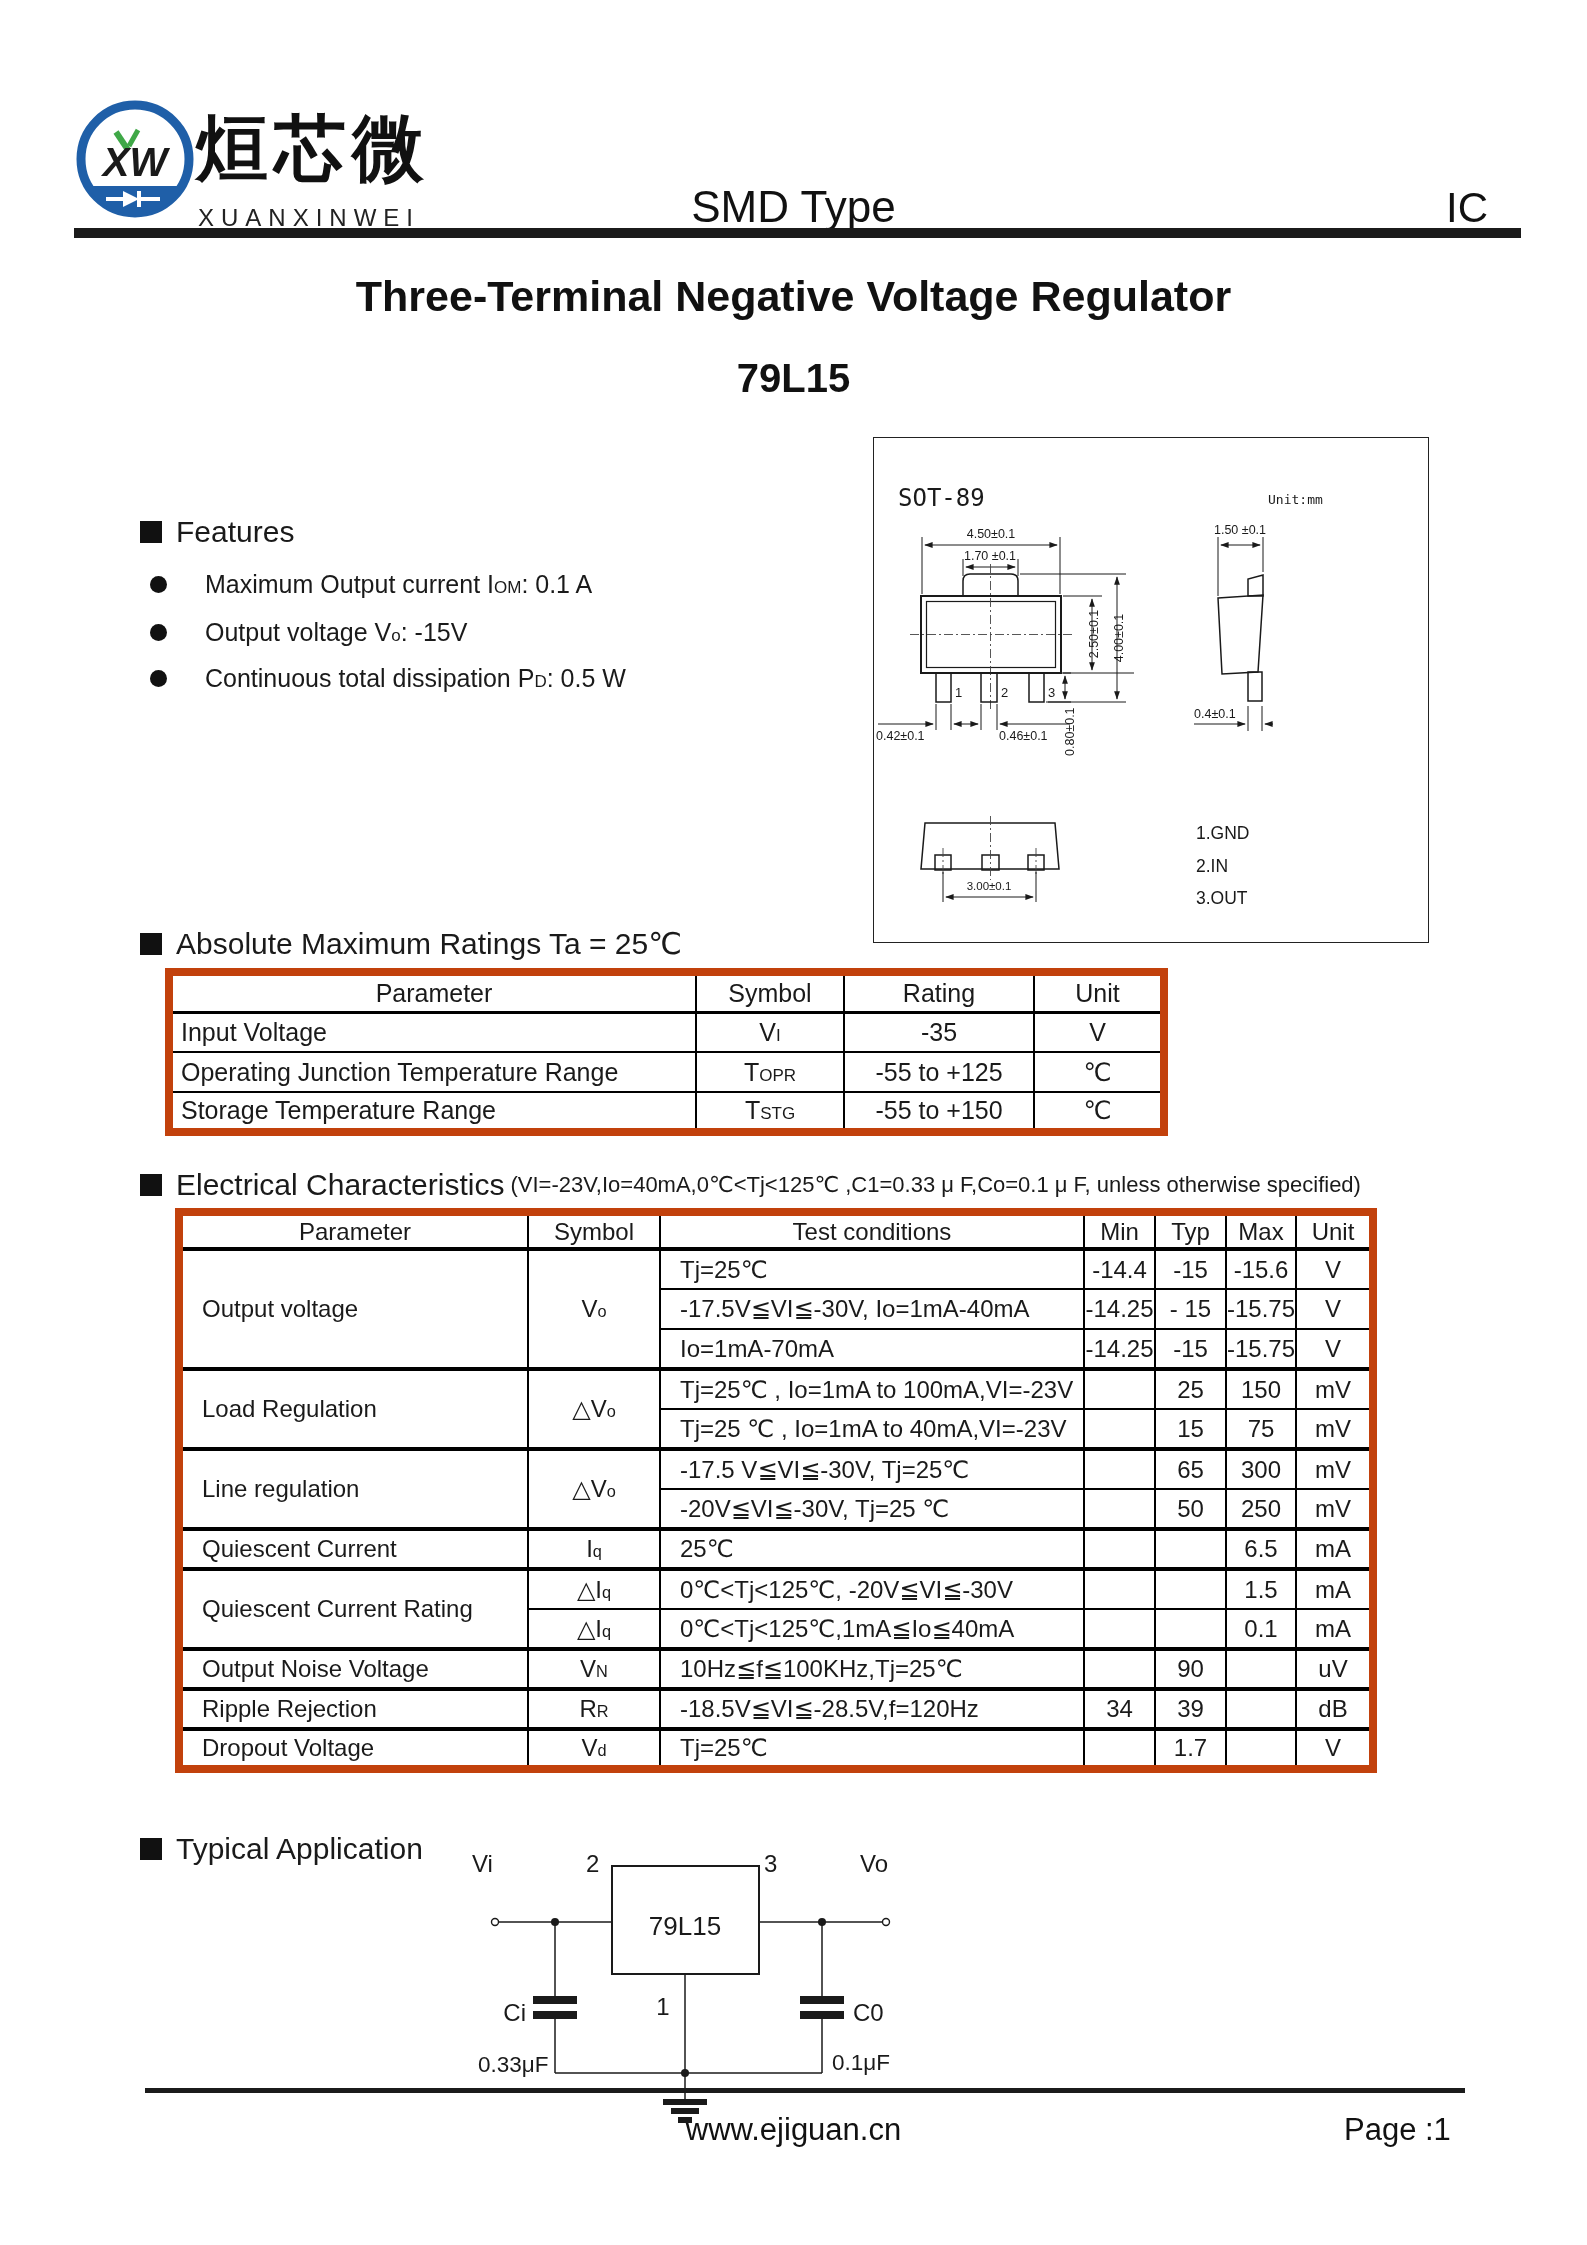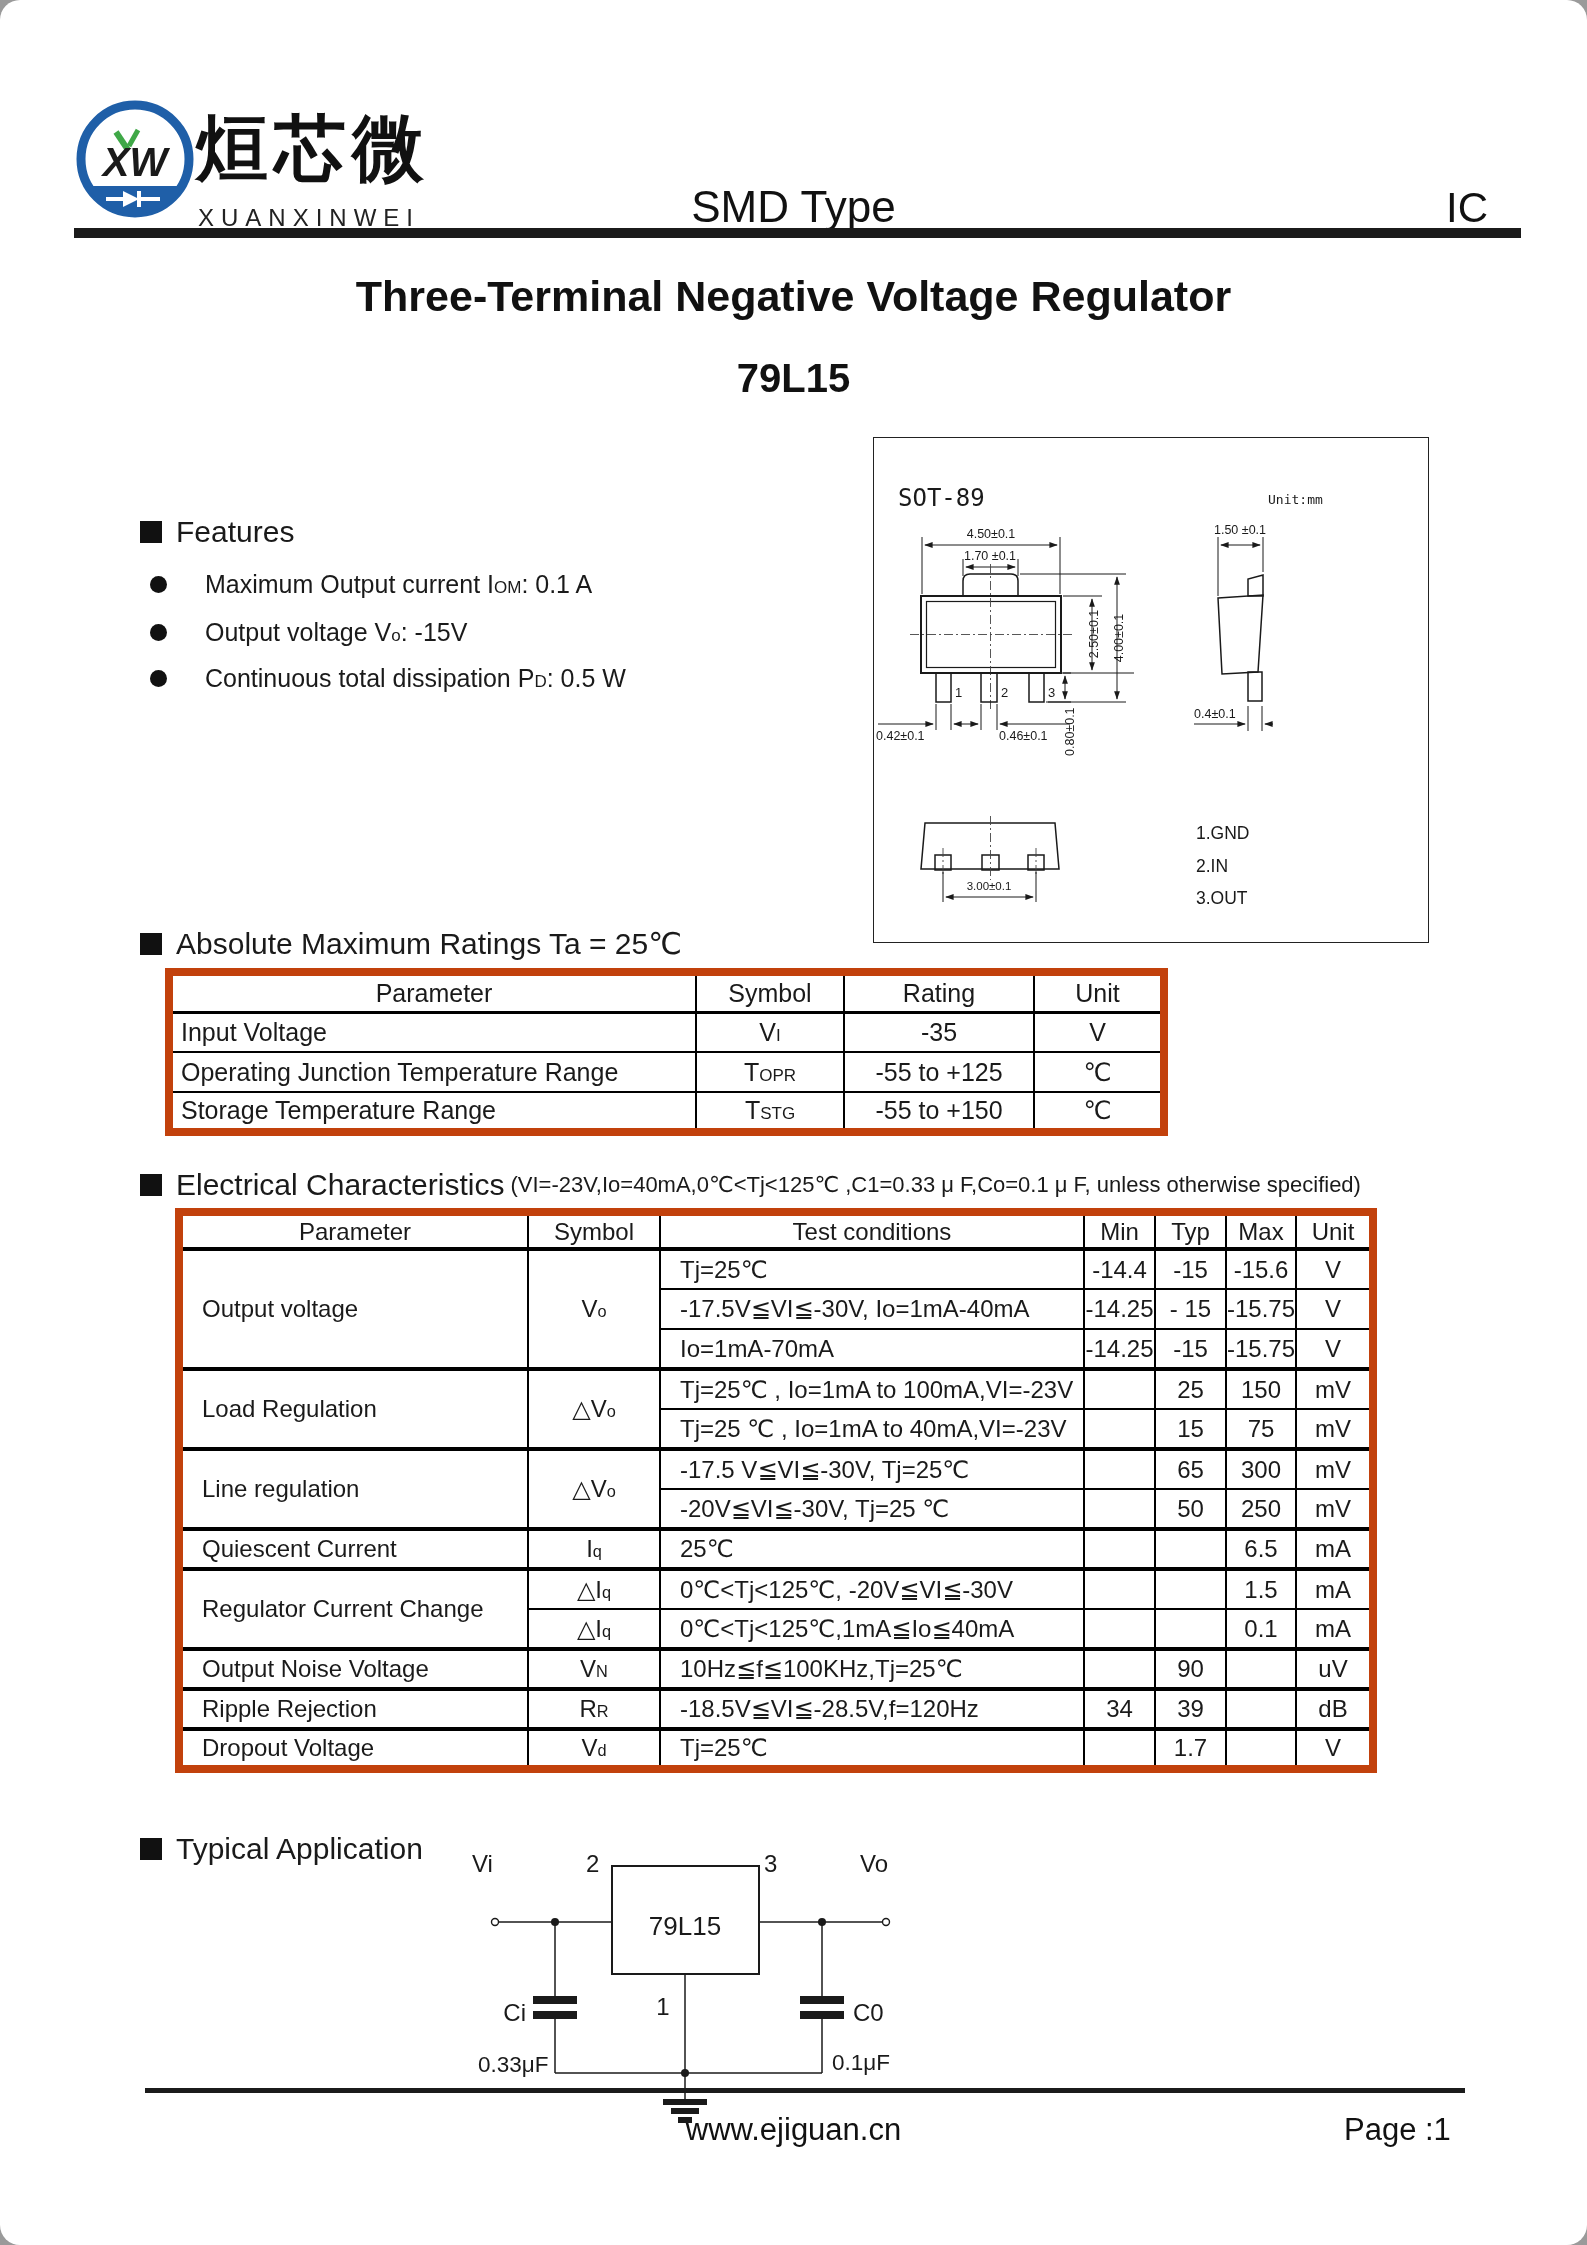--- a/index.html
+++ b/index.html
@@ -1,19 +1,19 @@
 <!DOCTYPE html>
 <html><head>
 <meta charset="utf-8">
 <style>
   * { margin:0; padding:0; box-sizing:border-box; }
   html,body { background:#9a9a9a; }
   .page { position:relative; width:1587px; height:2245px; background:#ffffff;
           font-family:"Liberation Sans","DejaVu Sans",sans-serif; color:#1a1a1a;
-          margin:0 auto; overflow:hidden;border-radius:20px; }
+          margin:0 auto; overflow:hidden; }
   .abs { position:absolute; }
   .hrule { position:absolute; background:#1b1b1b; }
 
   
   .logo-cn { position:absolute; left:196px; top:112px; font-size:72px; font-weight:bold;
              letter-spacing:6px; color:#111; line-height:1; }
   .logo-en { position:absolute; left:198px; top:204px; font-size:24px; letter-spacing:7px; color:#222; }
   .smd-type { position:absolute; left:0; right:0; top:182px; text-align:center; font-size:44px; color:#111; }
   .ic-label { position:absolute; left:1446px; top:184px; font-size:42px; color:#111; }
 
@@ -314,21 +314,21 @@
     <tr class="grp">
       <td class="param">Quiescent Current</td>
       <td><span>I</span><span class="sb">q</span></td>
       <td class="cond">25℃</td>
       <td></td>
       <td></td>
       <td>6.5</td>
       <td>mA</td>
     </tr>
     <tr class="grp">
-      <td class="param" rowspan="2">Regulator Current Change</td>
+      <td class="param" rowspan="2">Quiescent Current Rating</td>
       <td><span>△I</span><span class="sb">q</span></td>
       <td class="cond">0℃&lt;Tj&lt;125℃, -20V≦VI≦-30V</td>
       <td></td>
       <td></td>
       <td>1.5</td>
       <td>mA</td>
     </tr>
     <tr>
       <td><span>△I</span><span class="sb">q</span></td>
       <td class="cond">0℃&lt;Tj&lt;125℃,1mA≦Io≦40mA</td>

